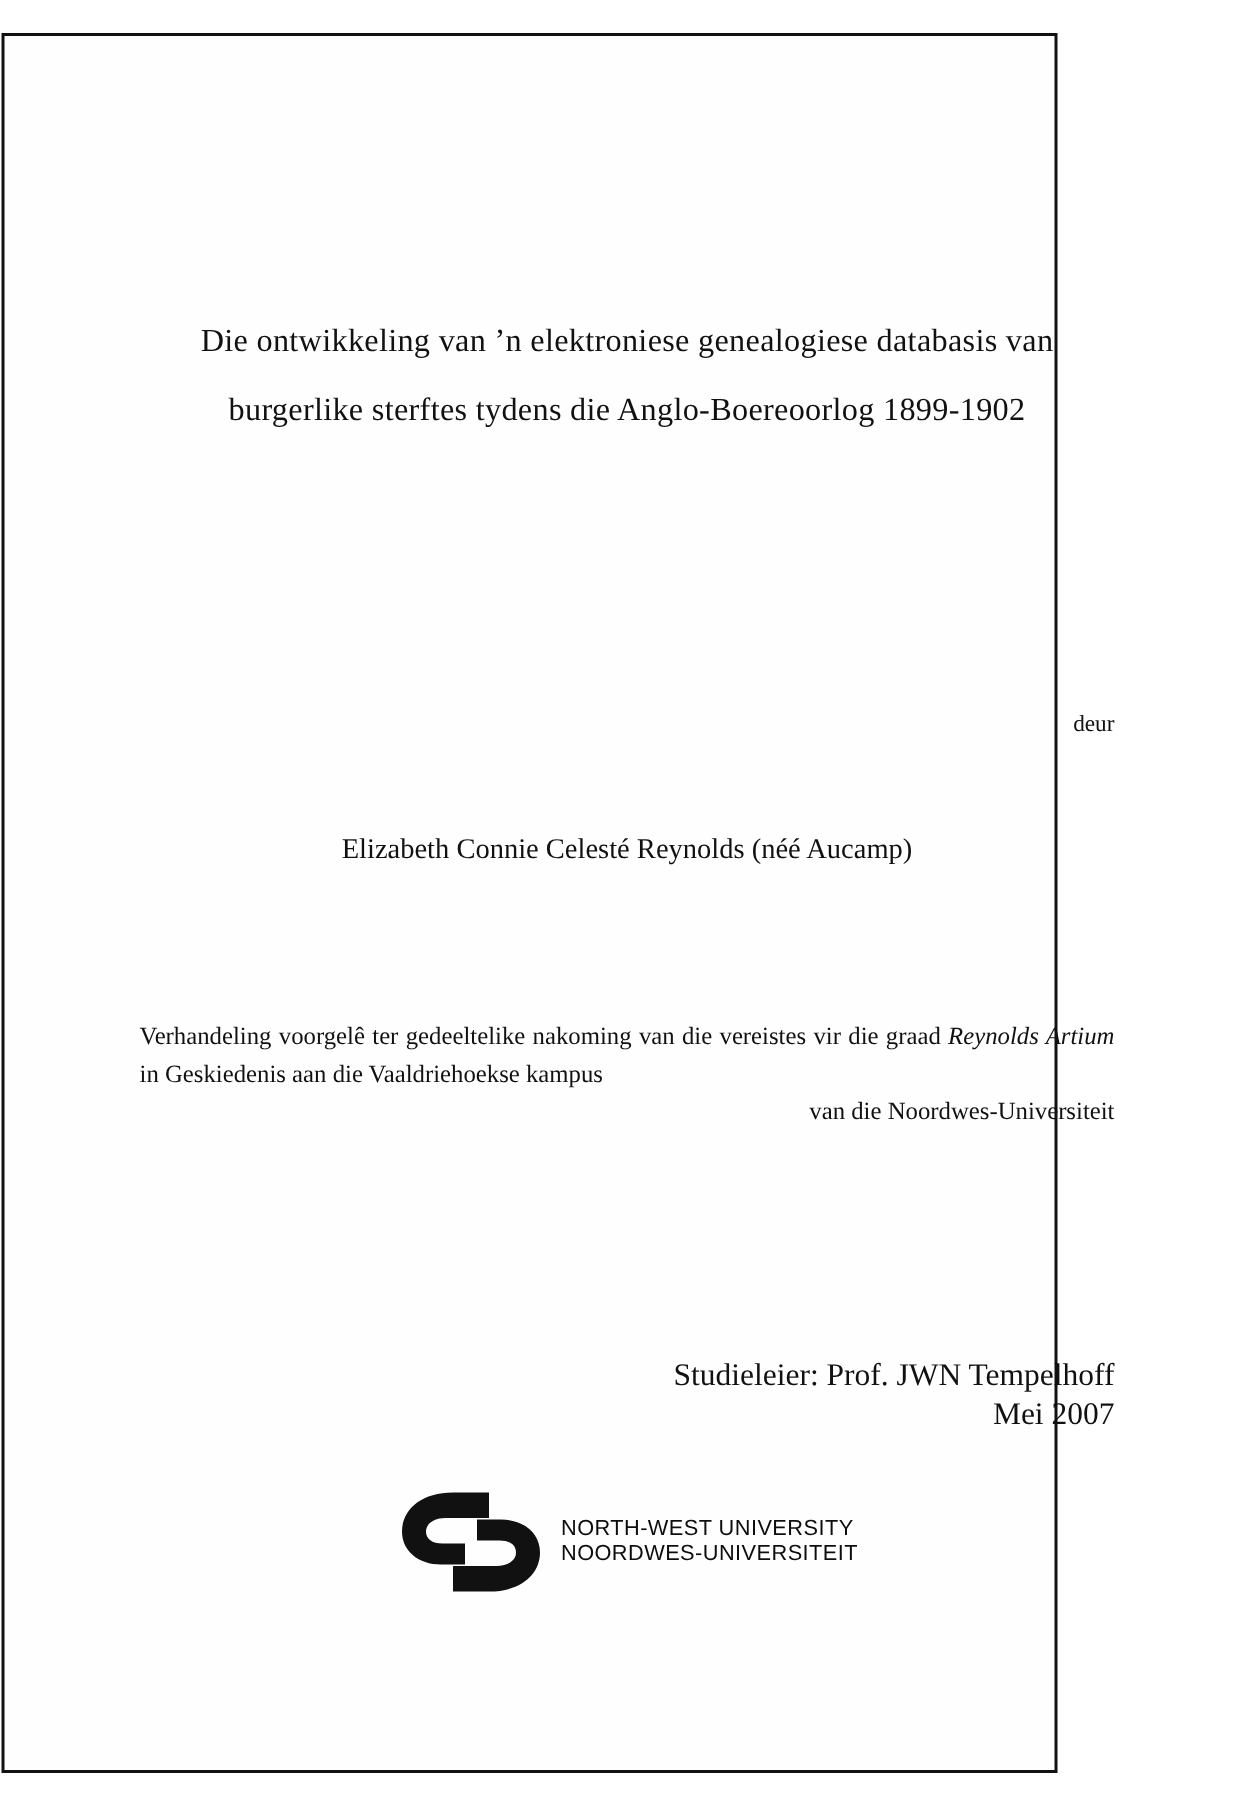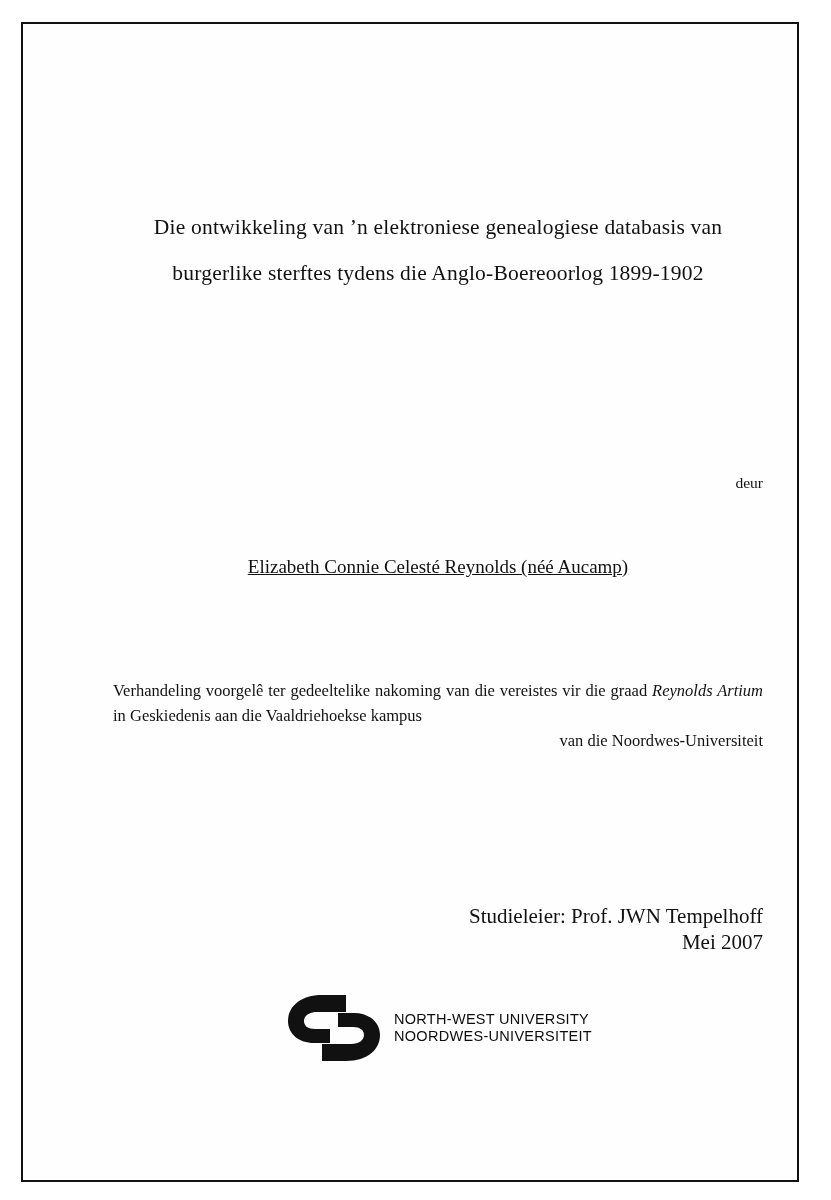--- a/index.html
+++ b/index.html
@@ -18,23 +18,23 @@
   #page {
     position: relative;
     width: 831px;
     height: 1200px;
     background: #ffffff;
   }
 
   
   #page-frame {
     position: absolute;
-    left: 21px;
+    left: 1px;
     top: 22px;
-    width: 778px;
+    width: 704px;
     height: 1160px;
     border: 2px solid #121212;
     box-sizing: border-box;
     background: #fefefe;
   }
 
   #content {
     position: absolute;
     left: 90px;
     top: 180px;
@@ -54,21 +54,20 @@
   .deur {
     text-align: right;
     font-size: 15.5px;
     margin-top: 178px;
   }
 
   .author {
     text-align: center;
     font-size: 19px;
     margin-top: 64px;
-    text-decoration: underline;
   }
 
   .submission {
     margin-top: 100px;
     font-size: 16.5px;
     line-height: 25px;
     text-align: justify;
   }
   .submission .last-lines {
     text-align: right;

